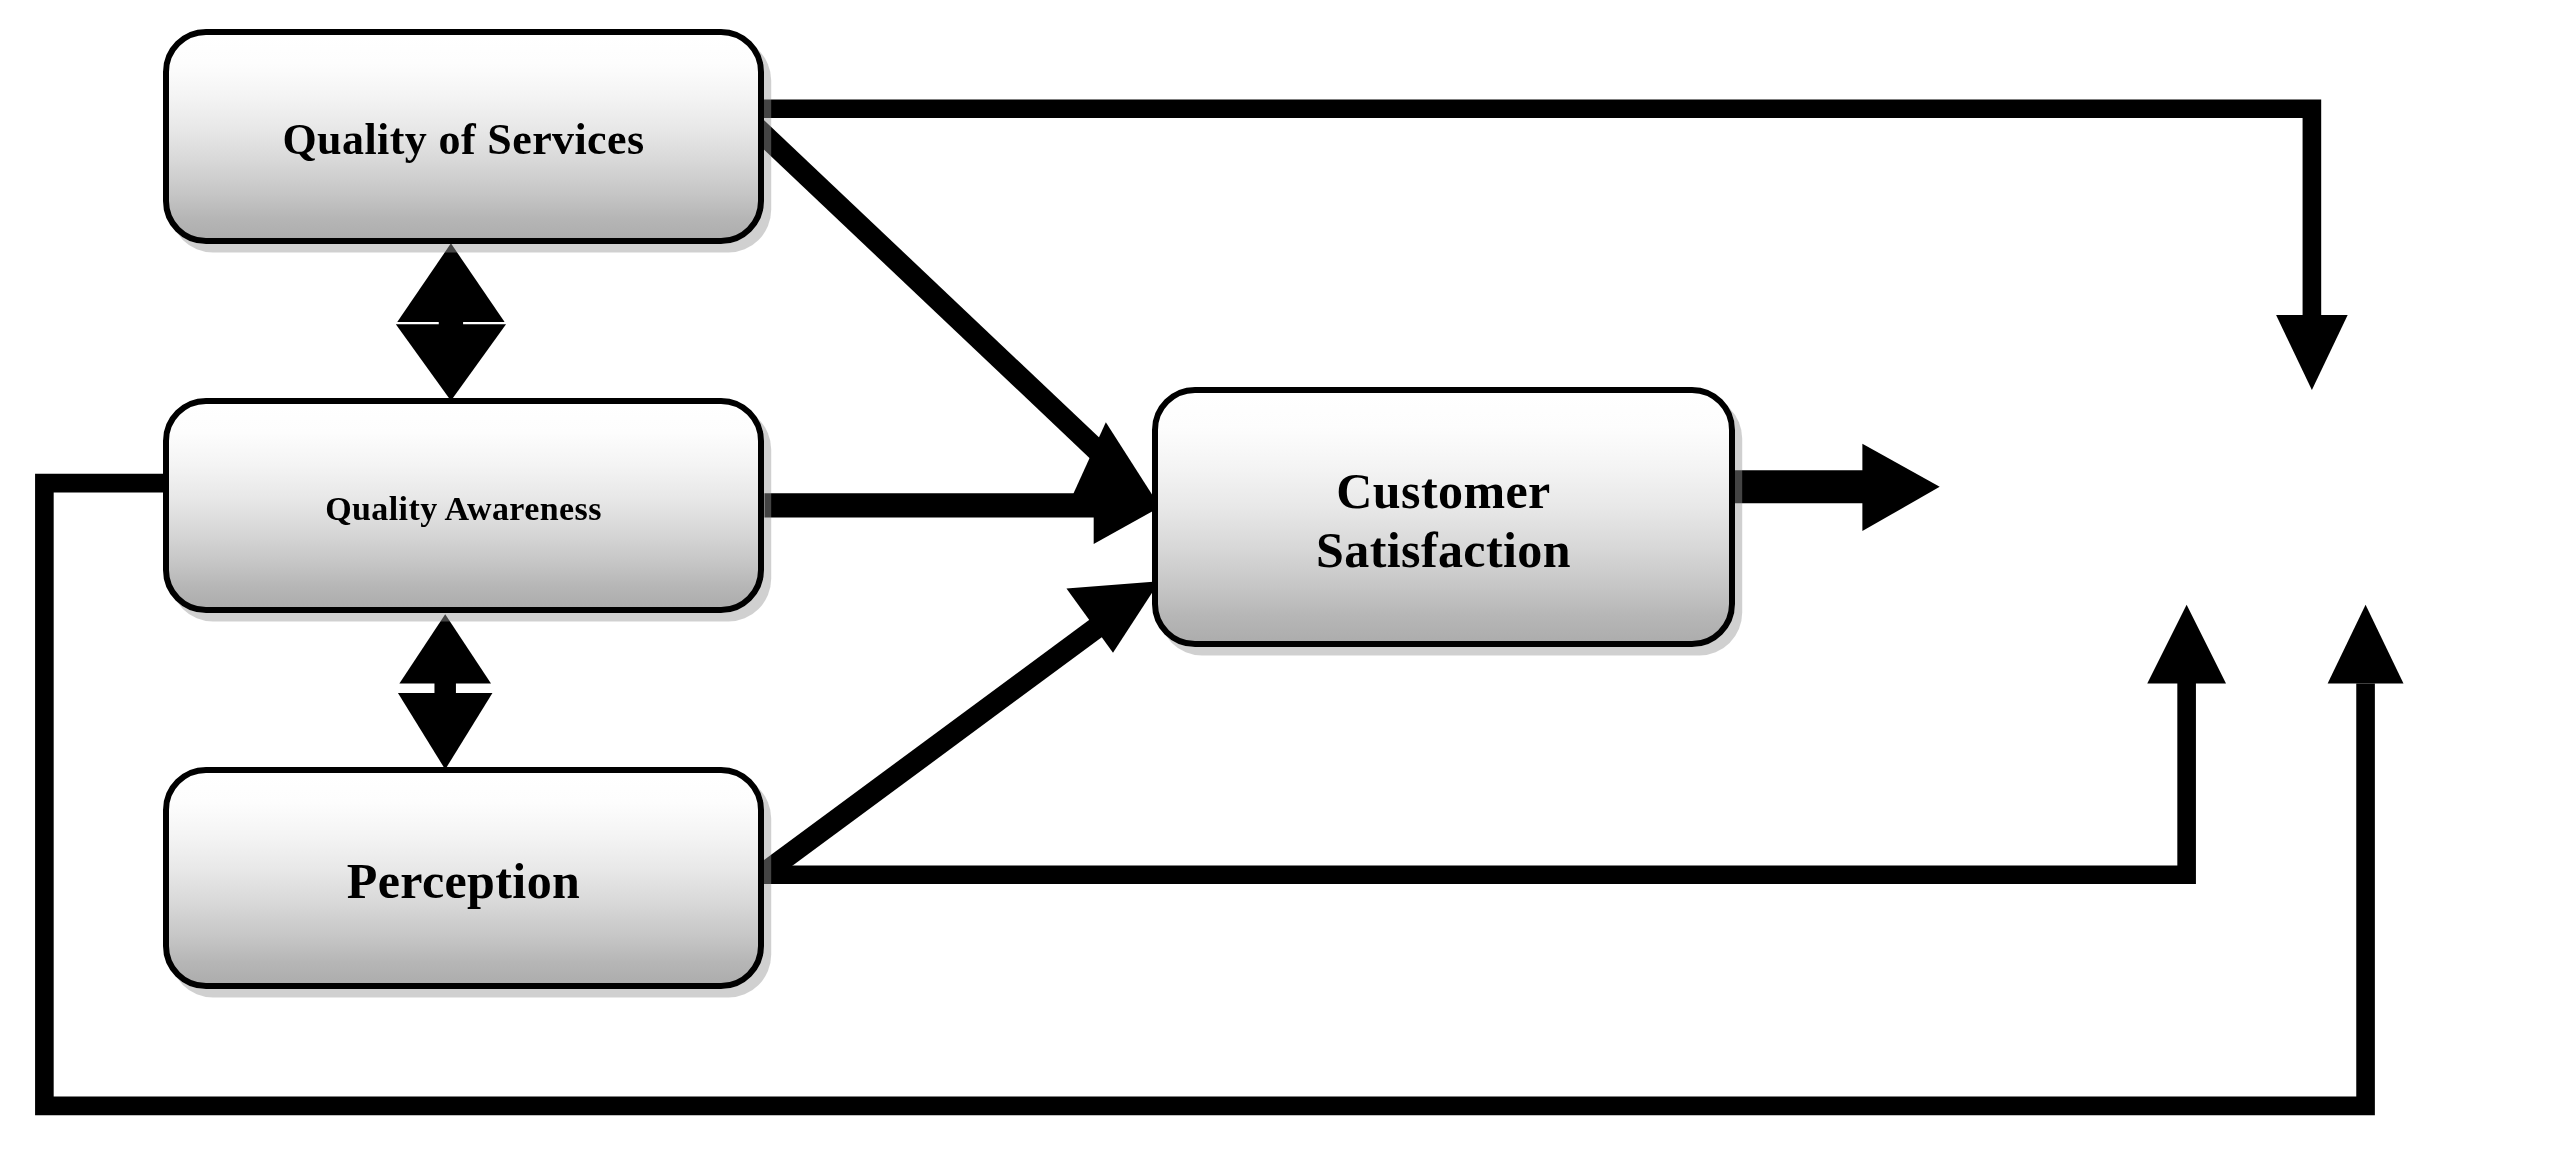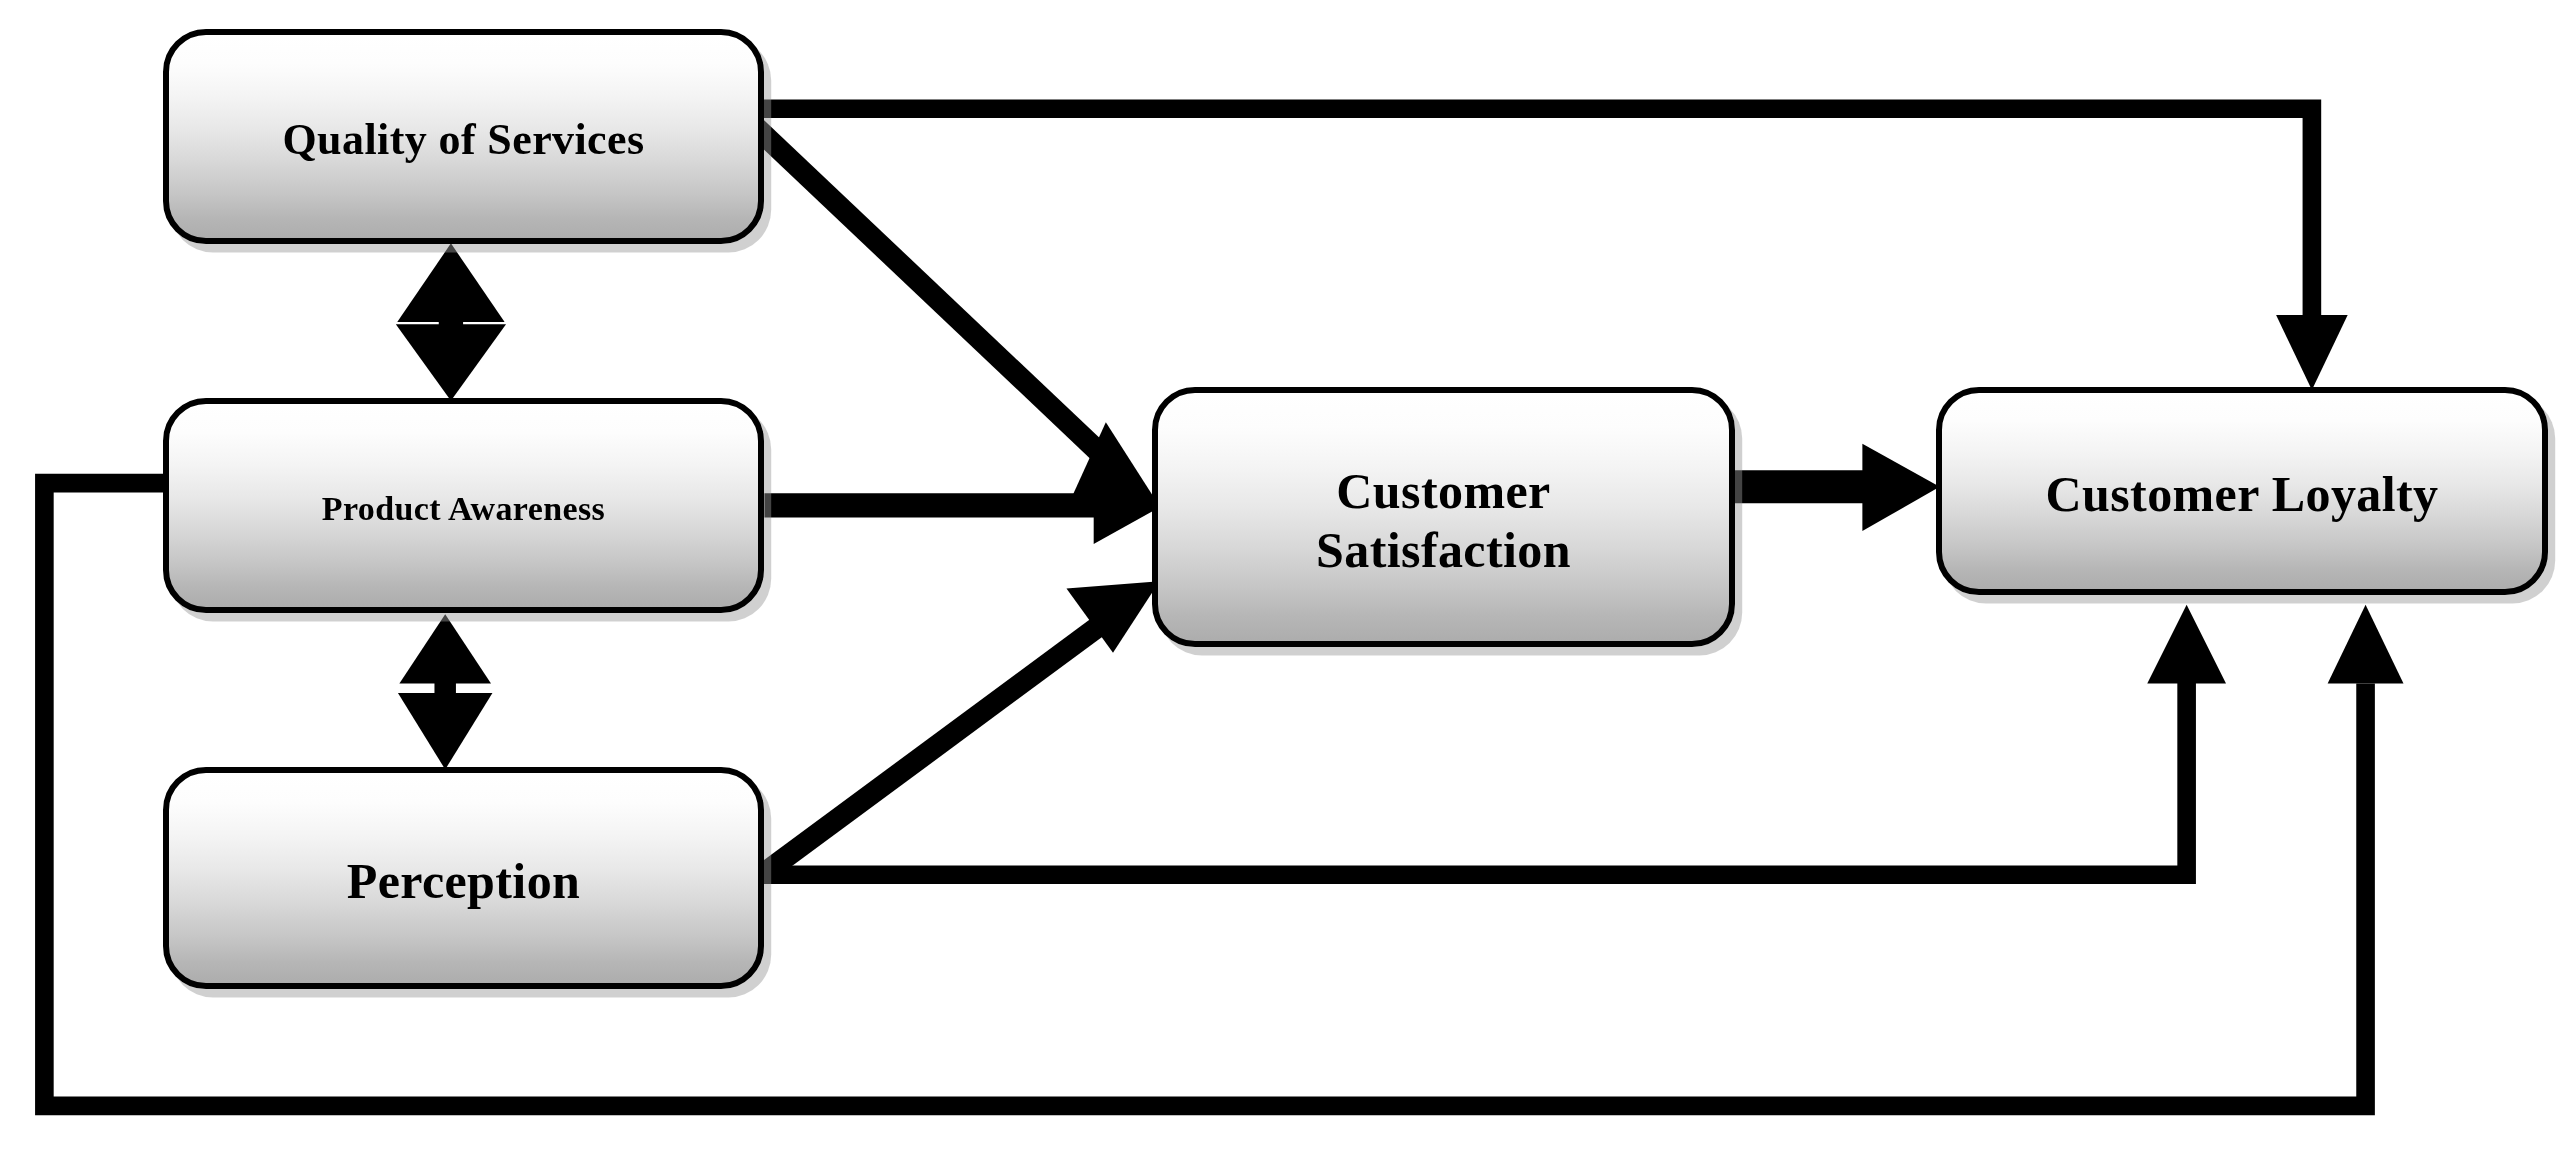--- a/index.html
+++ b/index.html
@@ -116,30 +116,27 @@
       <polygon points="3305,845 3252,955 3358,955" fill="#000000"></polygon>
     </g>
 
   </svg>
 
   <div class="node-box" id="node-quality-of-services">
     <span class="node-label">Quality of Services</span>
   </div>
 
   <div class="node-box" id="node-product-awareness">
-    <span class="node-label">Product Awareness</span>
+    <span class="node-label">Quality Awareness</span>
   </div>
 
   <div class="node-box" id="node-perception">
     <span class="node-label">Perception</span>
   </div>
 
   <div class="node-box" id="node-customer-satisfaction">
     <span class="node-label">Customer
 Satisfaction</span>
   </div>
 
-  <div class="node-box" id="node-customer-loyalty">
-    <span class="node-label">Customer Loyalty</span>
-  </div>
 
 </div>
 
 
 </body></html>

